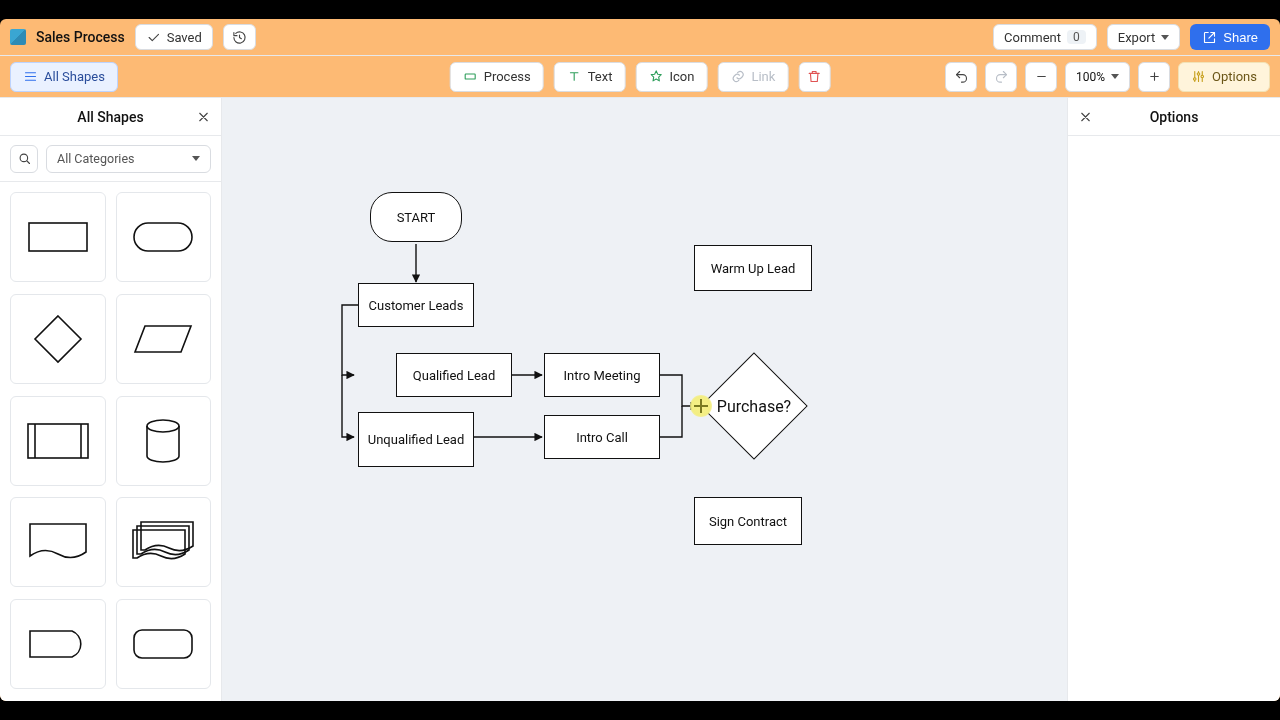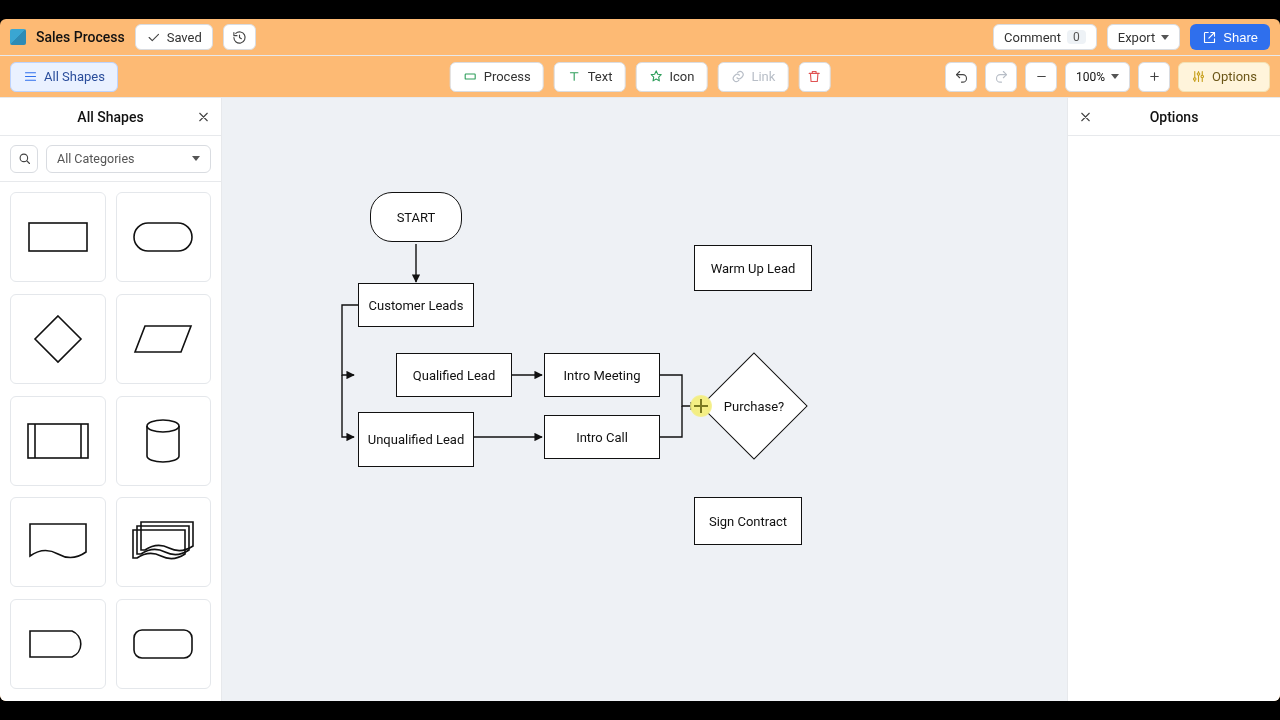--- a/index.html
+++ b/index.html
@@ -102,21 +102,21 @@
   }
   .node.terminator { border-radius:22px; }
   .diamond-wrap {
     position:absolute; display:flex; align-items:center; justify-content:center;
   }
   .diamond {
     width:76px; height:76px; background:#fff; border:1.5px solid #111;
     transform:rotate(45deg);
   }
   .diamond-label {
-    position:absolute; font-size:13px; pointer-events:none;
+    position:absolute; font-size:16px; pointer-events:none;
   }
   .crosshair {
     position:absolute; width:22px; height:22px; border-radius:50%;
     background:radial-gradient(circle,#f6f08a 0%, #f3ee82 60%, rgba(243,238,130,0) 100%);
     display:flex;align-items:center;justify-content:center; pointer-events:none;
   }
   .crosshair::before, .crosshair::after {
     content:""; position:absolute; background:#7a7a22;
   }
   .crosshair::before { width:14px; height:1.5px; }

